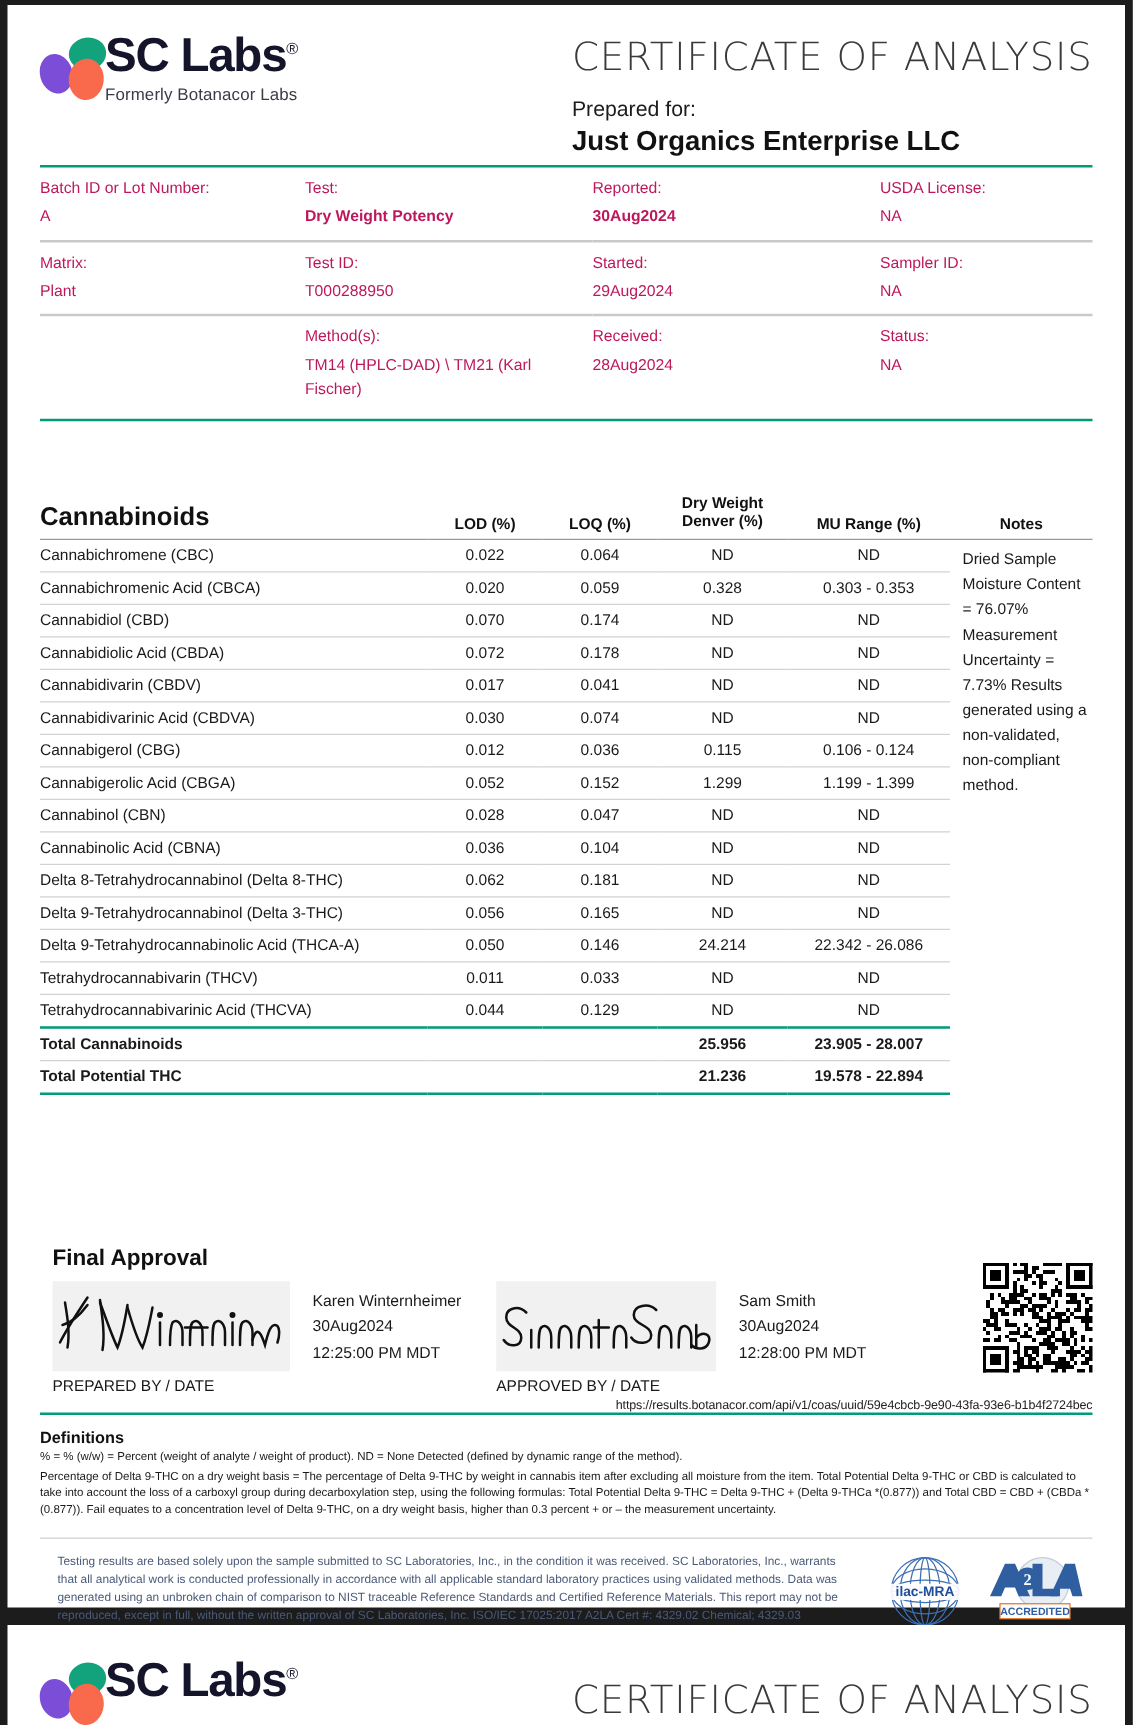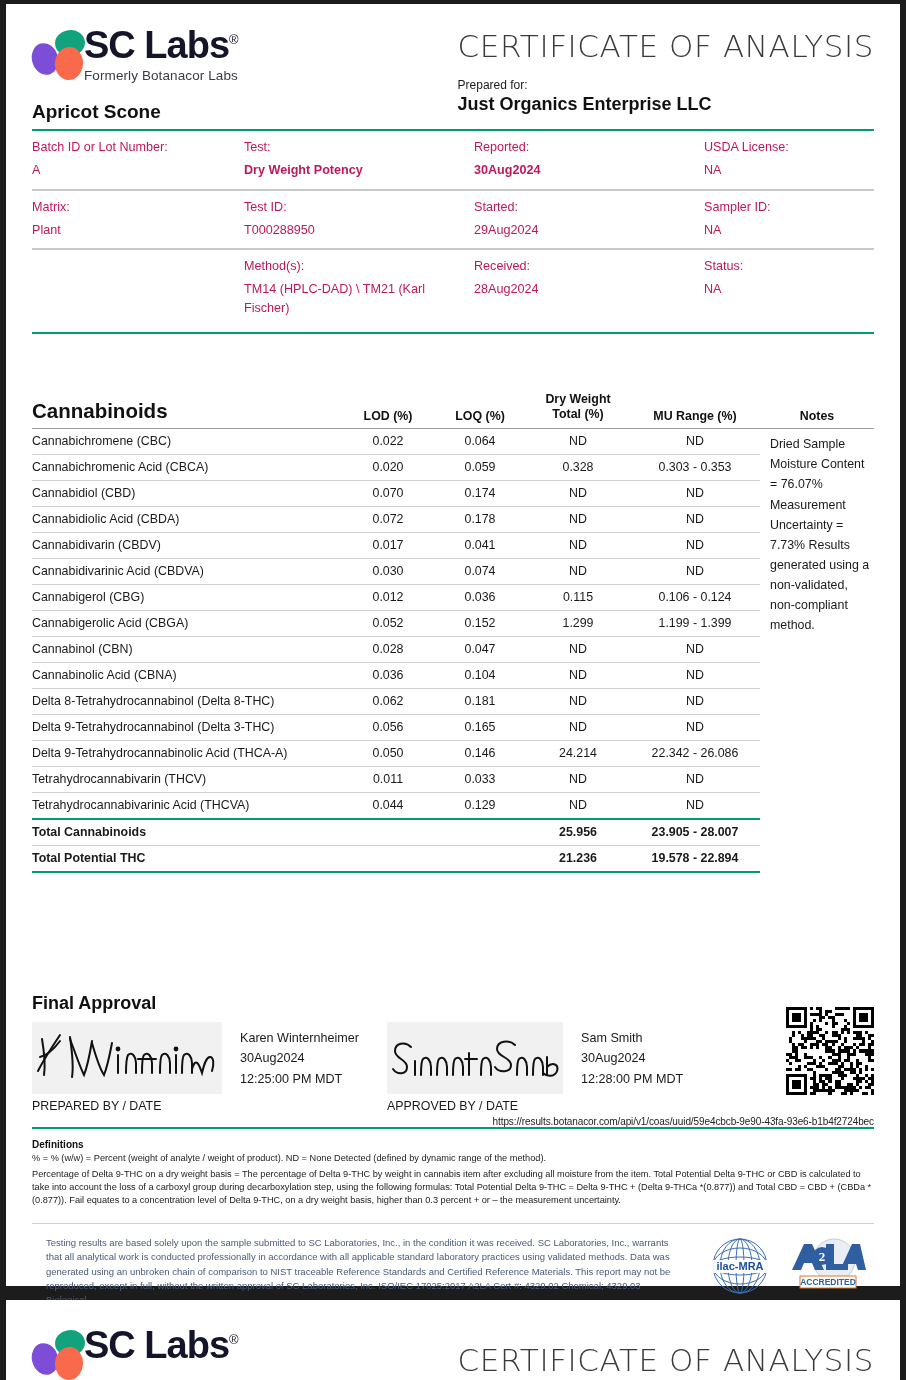--- a/index.html
+++ b/index.html
@@ -18,22 +18,22 @@
   .blob.purple{width:26px;height:32px;left:0;top:13px;background:#7c4dd6;transform:rotate(-16deg);}
   .blob.teal{width:30px;height:26px;left:23px;top:0;background:#12a37c;transform:rotate(-8deg);}
   .blob.coral{width:28px;height:33px;left:23px;top:17px;background:#f96a4c;transform:rotate(6deg);}
   .brand-text{display:flex;flex-direction:column;}
   .logo-word{font-size:38px;font-weight:bold;color:#14142b;line-height:1;letter-spacing:-1px;position:relative;}
   .logo-word .reg{font-size:13px;vertical-align:super;font-weight:normal;}
   .logo-sub{font-size:13.5px;color:#3a3a48;margin-top:4px;letter-spacing:.1px;}
   .coa-block{text-align:right;padding-top:2px;min-width:400px;}
   .coa-title{font-size:31px;color:#3a3a3a;font-weight:300;letter-spacing:.6px;white-space:nowrap;font-family:"DejaVu Sans",sans-serif;}
   .prep-for{text-align:left;margin-top:14px;padding-left:0;}
-  .prep-lbl{font-size:12px;color:#1c1c1c;}
-  .prep-name{font-size:18px;font-weight:bold;color:#111;margin-top:2px;}
+  .prep-lbl{font-size:17px;color:#1c1c1c;}
+  .prep-name{font-size:22px;font-weight:bold;color:#111;margin-top:2px;}
 
   .product-row{display:flex;align-items:flex-end;margin-top:-14px;}
   .product-name{font-size:19px;font-weight:bold;color:#111;}
 
   .rule-teal{border-top:2.4px solid #009b77;margin-top:6px;}
 
   
   .meta{width:100%;border-collapse:collapse;margin-top:0;}
   .meta td{vertical-align:top;padding:7px 4px 9px 0;font-size:12.6px;color:#be185d;line-height:1.45;}
   .meta .c1{width:212px;} .meta .c2{width:230px;} .meta .c3{width:230px;} .meta .c4{width:170px;}
@@ -57,38 +57,38 @@
   .ctbl th.dw{line-height:1.25;}
   .ctbl thead tr.head th{border-bottom:1.6px solid #9a9a9a;}
   .ctbl td{font-size:12.4px;color:#1a1a1a;padding:5.5px 4px;text-align:center;border-bottom:1.6px solid #d2d2d2;}
   .ctbl td.name{text-align:left;padding-left:0;}
   .ctbl td.notecell{text-align:left;border-bottom:none;vertical-align:top;padding-left:10px;font-size:12.4px;line-height:1.62;color:#1a1a1a;}
   .ctbl tr.tot td{font-weight:bold;border-bottom:1.6px solid #d2d2d2;}
   .ctbl tr.totfirst td{border-top:2.2px solid #009b77;}
   .ctbl tr.totlast td{border-bottom:2.2px solid #009b77;}
 
   
-  .fa{margin-top:120px;}
+  .fa{margin-top:120px;margin-left:10px;}
   .fa-title{font-size:18px;font-weight:bold;color:#111;margin-bottom:8px;}
   .sigrow{display:flex;gap:0;}
   .sigcell{display:flex;align-items:flex-start;}
   .sigbox{width:190px;height:72px;background:#f1f1f1;display:flex;align-items:center;justify-content:center;overflow:hidden;}
   .sigbox.wide{width:176px;}
   .sigcap{font-size:12.4px;color:#1a1a1a;margin-top:5px;}
   .sigmeta{font-size:12.6px;color:#1a1a1a;line-height:1.62;padding-left:18px;padding-top:6px;}
   .sigwrap{display:flex;flex-direction:column;}
   .sigsvg{display:block;}
 
   .qrwrap{position:absolute;right:26px;top:0;}
   .qr{width:88px;height:88px;display:block;}
   .qrurl{font-size:10px;color:#222;text-align:right;margin-top:3px;letter-spacing:-.1px;}
 
   .defs{margin-top:10px;}
   .defs-top-rule{border-top:2.2px solid #009b77;}
-  .defs h4{font-size:10px;margin:6px 0 2px 0;color:#111;font-weight:bold;}
+  .defs h4{font-size:13px;margin:6px 0 2px 0;color:#111;font-weight:bold;}
   .defs p{font-size:9.2px;margin:0 0 3px 0;color:#1a1a1a;line-height:1.42;}
 
   .disc-rule{border-top:1.4px solid #cfcfcf;margin-top:16px;}
   .disc{display:flex;gap:14px;margin-top:12px;align-items:flex-start;}
   .disc-text{font-size:9.5px;color:#4a5a78;line-height:1.5;flex:1;padding-left:14px;}
   .badges{width:176px;text-align:center;flex:none;}
   .badge-row{display:flex;align-items:flex-end;justify-content:center;gap:6px;}
   .certline{font-size:6px;color:#333;margin-top:3px;}
   .certid{font-size:8.4px;color:#111;font-weight:bold;letter-spacing:-.2px;}
 
@@ -120,23 +120,20 @@
 
       <div class="coa-block">
         <div class="coa-title">CERTIFICATE OF ANALYSIS</div>
         <div class="prep-for">
           <div class="prep-lbl">Prepared for:</div>
           <div class="prep-name">Just Organics Enterprise LLC</div>
         </div>
       </div>
     </div>
 
-    <div class="product-row">
-      <div class="product-name">Apricot Scone</div>
-    </div>
     <div class="rule-teal"></div>
 
     <table class="meta">
       <colgroup>
           <col class="c1">
           <col class="c2">
           <col class="c3">
           <col class="c4">
         </colgroup>
       <tbody>
@@ -205,21 +202,21 @@
             <col class="loq">
             <col class="res">
             <col class="mu">
             <col class="note">
           </colgroup>
         <thead>
           <tr class="head">
             <th class="secname">Cannabinoids</th>
             <th>LOD (%)</th>
             <th>LOQ (%)</th>
-            <th class="dw"><span>Dry Weight</span><br><span>Total (%)</span></th>
+            <th class="dw"><span>Dry Weight</span><br><span>Denver (%)</span></th>
             <th>MU Range (%)</th>
             <th>Notes</th>
           </tr>
         </thead>
         <tbody id="cann-body">
             <tr>
               <td class="name">Cannabichromene (CBC)</td>
               <td class="">0.022</td>
               <td class="">0.064</td>
               <td class="">ND</td>

